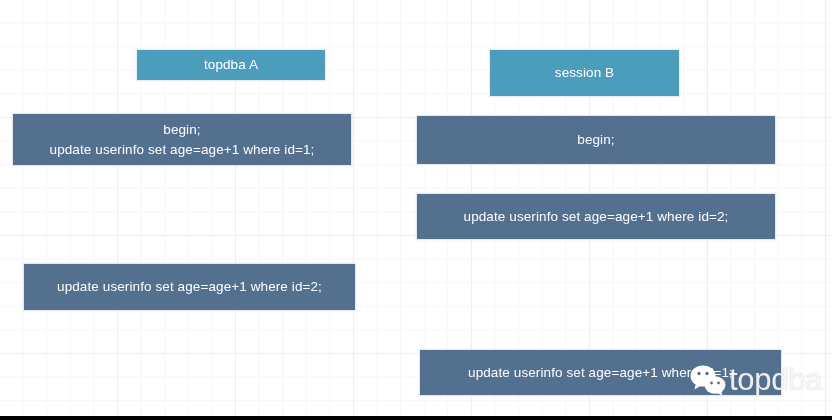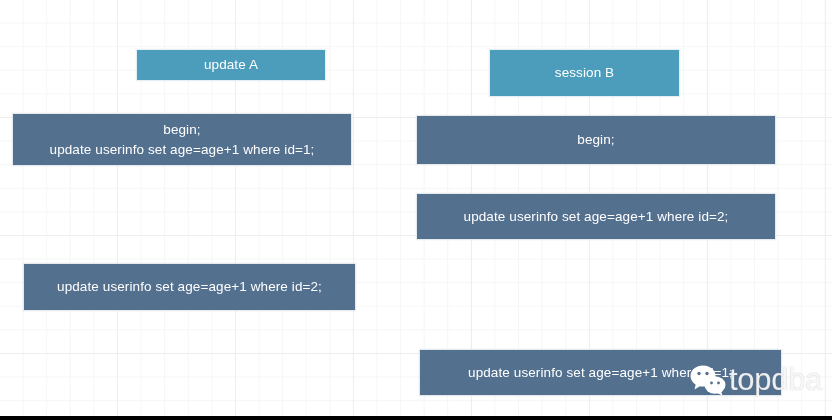--- a/index.html
+++ b/index.html
@@ -75,21 +75,21 @@
     width: 36px;
     height: 30px;
   }
   .wechat svg { display: block; }
 </style>
 </head>
 <body>
 
 <div id="canvas">
 
-  <div class="node header" style="left: 136px; top: 49px; width: 190px; height: 32px; background: rgb(76, 157, 187); color: rgb(255, 255, 255);">update A</div>
+  <div class="node header" style="left: 136px; top: 49px; width: 190px; height: 32px; background: rgb(76, 157, 187); color: rgb(255, 255, 255);">topdba A</div>
 
   <div class="node header" style="left: 489px; top: 49px; width: 191px; height: 48px; background: rgb(76, 157, 187); color: rgb(255, 255, 255);">session B</div>
 
   <div class="node stmt" style="left: 12px; top: 113px; width: 340px; height: 53px; background: rgb(83, 112, 143); color: rgb(255, 255, 255);">begin;
 update userinfo set age=age+1 where id=1;</div>
 
   <div class="node stmt" style="left: 416px; top: 115px; width: 360px; height: 50px; background: rgb(83, 112, 143); color: rgb(255, 255, 255);">begin;</div>
 
   <div class="node stmt" style="left: 416px; top: 193px; width: 360px; height: 47px; background: rgb(83, 112, 143); color: rgb(255, 255, 255);">update userinfo set age=age+1 where id=2;</div>
 

